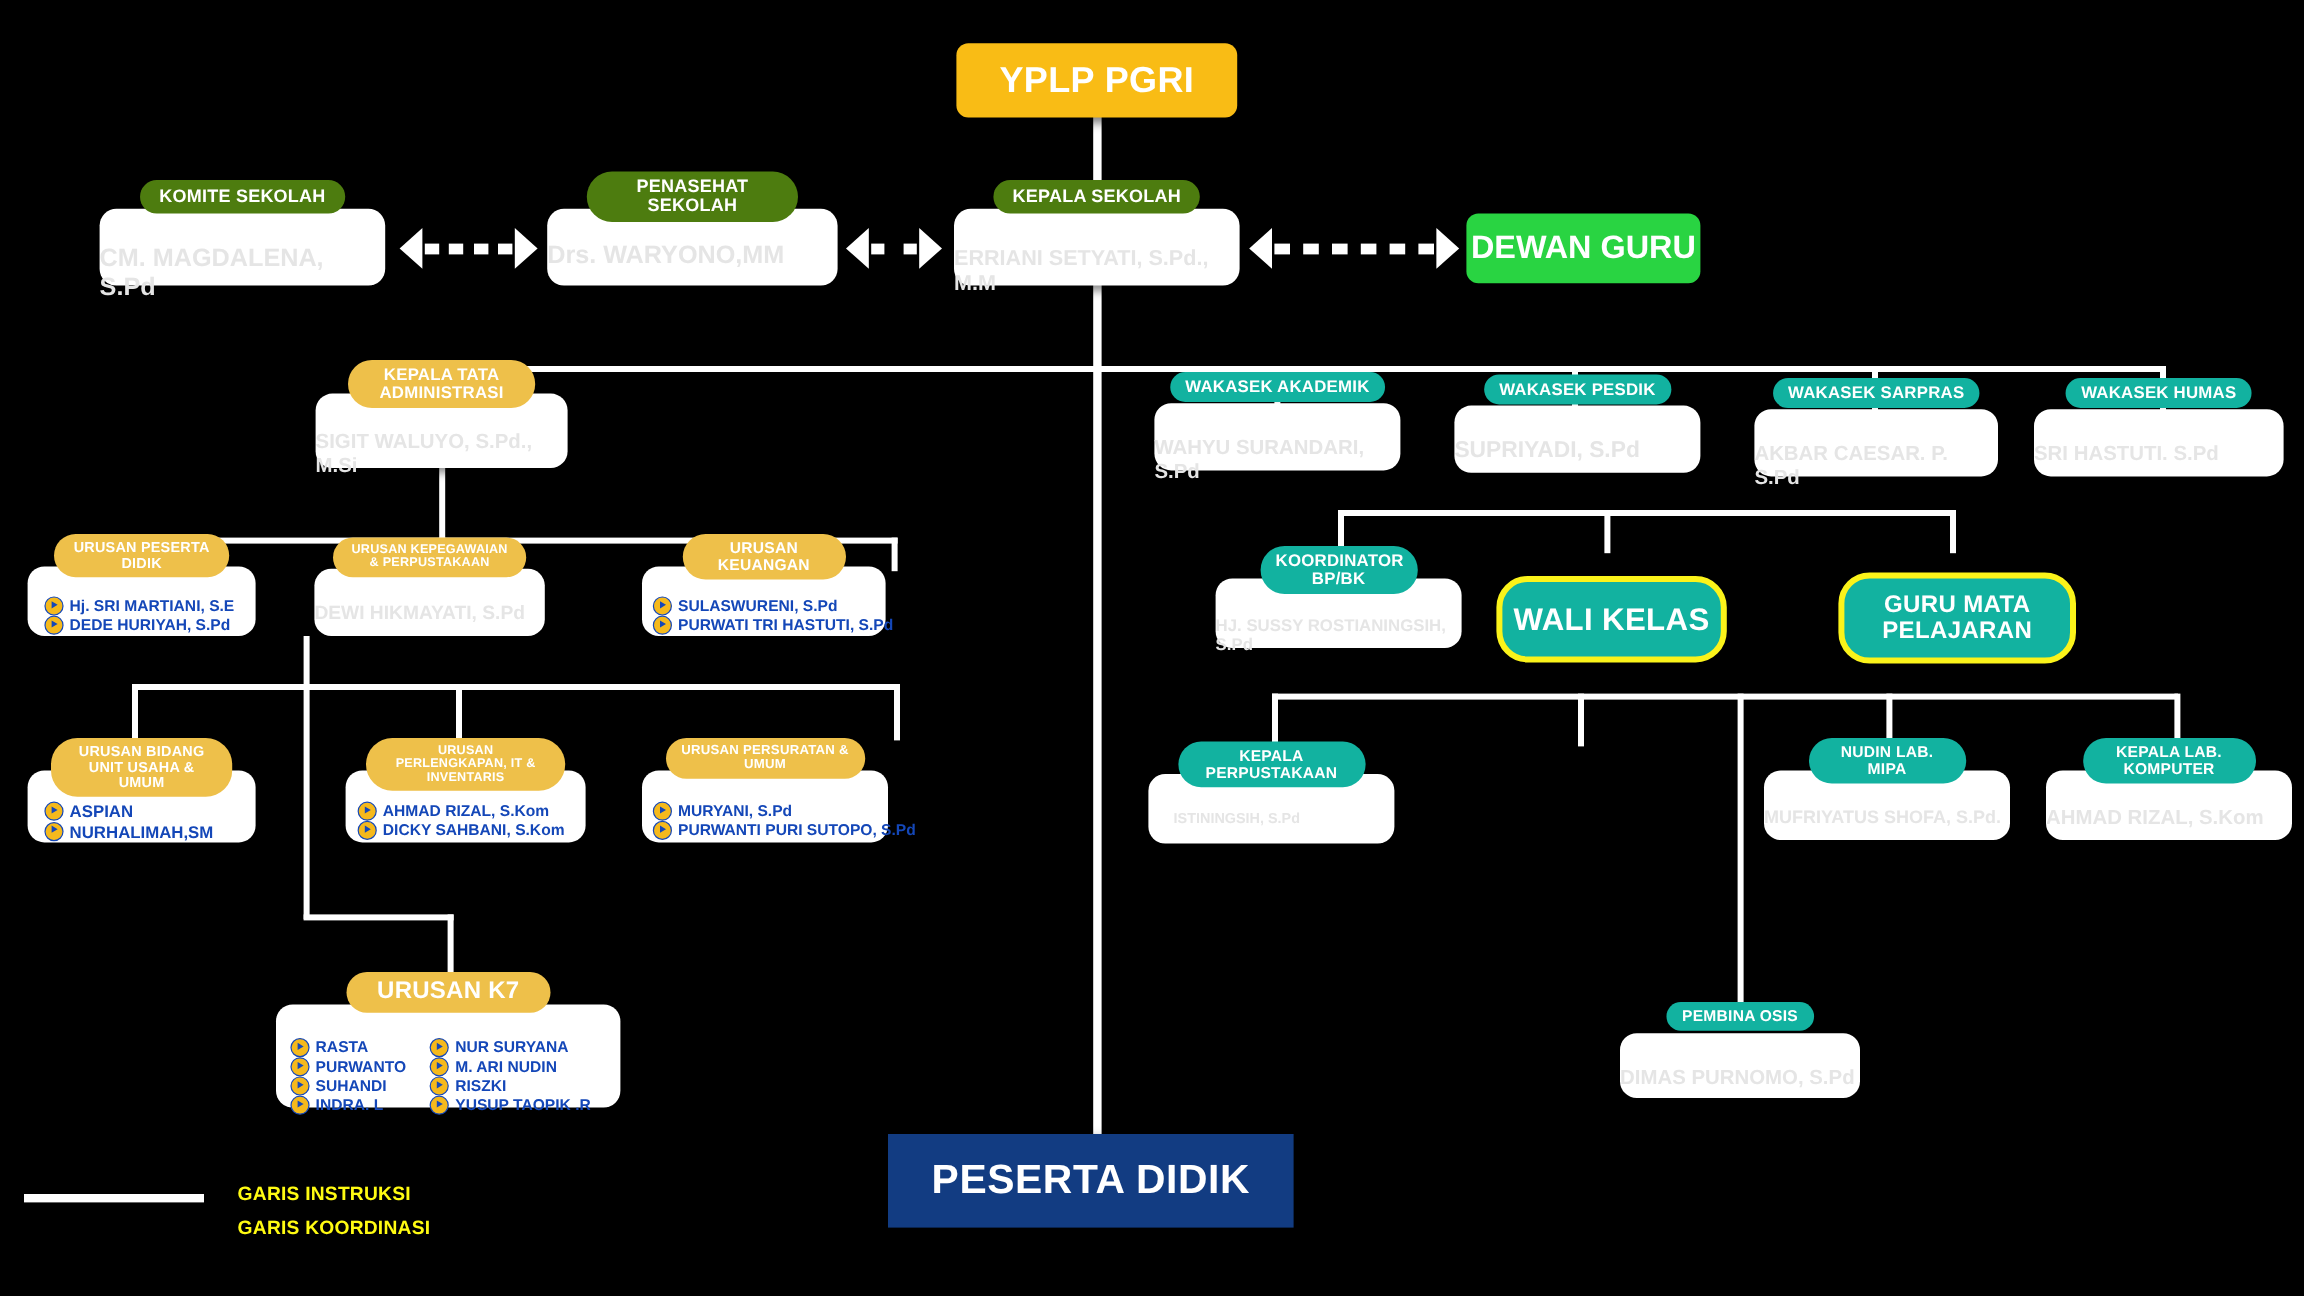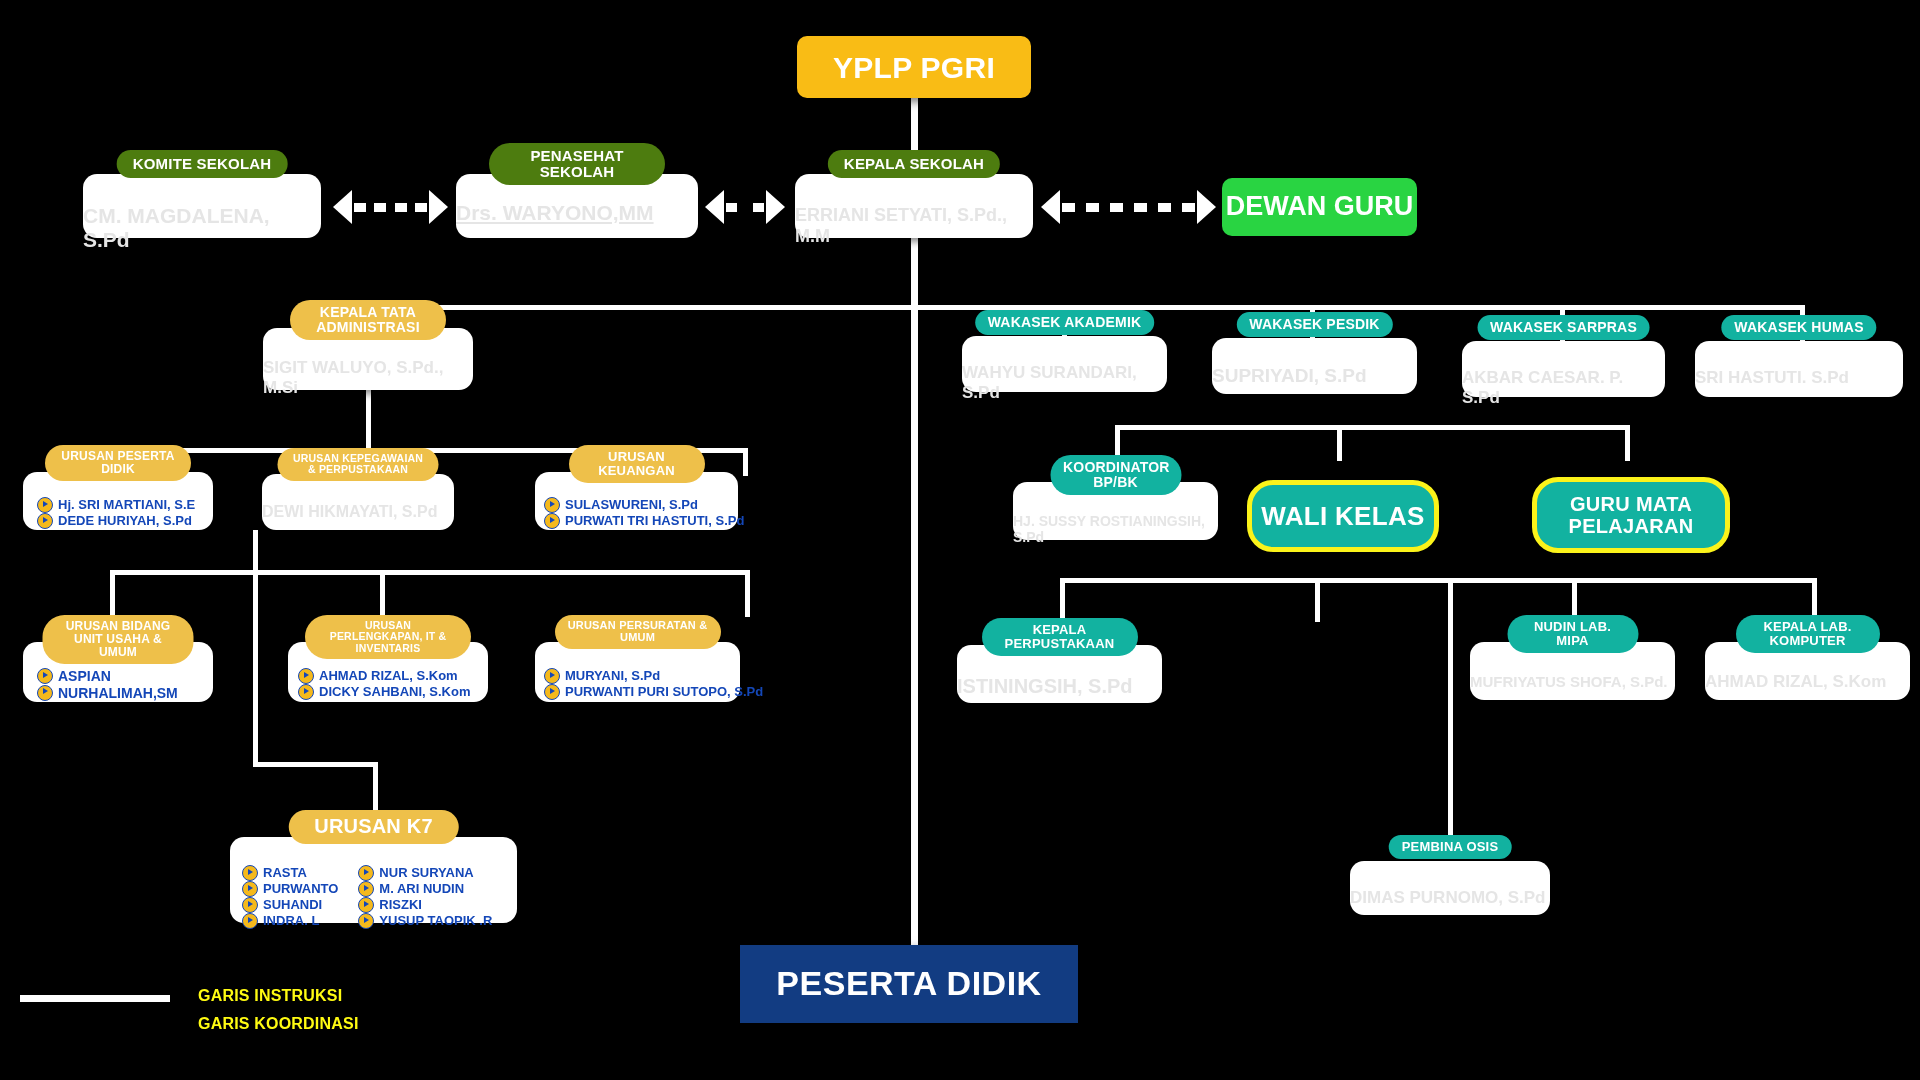--- a/index.html
+++ b/index.html
@@ -135,21 +135,21 @@
         <div class="dash" style="width:12px;"></div>
       <div class="dash" style="width:12px;"></div>
         <div class="dash" style="width:12px;"></div>
     </div>
     <div class="ahead r"></div>
   </div>
 
   <div class="node" style="left:456px;top:143px;width:242px;height:95px;">
     <div class="card" style="top:31px;"></div>
     <div class="pill p-red tight" style="font-size:15px;top:0;white-space:normal;width:150px;">PENASEHAT SEKOLAH</div>
-    <div class="nm" style="top:58px;font-size:21px;text-decoration:underline;">Drs. WARYONO,MM</div>
+    <div class="nm" style="top:58px;font-size:21px;">Drs. WARYONO,MM</div>
   </div>
 
   <div class="darrow" style="left:705px;top:190px;width:80px;height:34px;">
     <div class="ahead l"></div>
     <div class="dashes">
       <div class="dash" style="width:11px;"></div>
         <div class="dash" style="width:11px;"></div>
     </div>
     <div class="ahead r"></div>
   </div>
@@ -298,21 +298,21 @@
       <div class="bi">
         <span class="bdot"></span>
         <span>PURWANTI PURI SUTOPO, S.Pd</span>
       </div>
     </div>
   </div>
 
   <div class="node" style="left:957px;top:618px;width:205px;height:85px;">
     <div class="card" style="top:27px;"></div>
     <div class="pill p-teal tight" style="font-size:13px;top:0;white-space:normal;width:130px;">KEPALA PERPUSTAKAAN</div>
-    <div class="nm" style="top:57px;font-size:20px;">ISTININGSIH, S.Pd</div>
+    <div class="nm" style="top:57px;font-size:12px;margin-left:21px;">ISTININGSIH, S.Pd</div>
   </div>
 
 
   <div class="node" style="left:1470px;top:615px;width:205px;height:85px;">
     <div class="card" style="top:27px;"></div>
     <div class="pill p-teal tight" style="font-size:13px;top:0;white-space:normal;width:105px;">NUDIN LAB. MIPA</div>
     <div class="nm" style="top:58px;font-size:15px;">MUFRIYATUS SHOFA, S.Pd.</div>
   </div>
 
   <div class="node" style="left:1705px;top:615px;width:205px;height:85px;">

